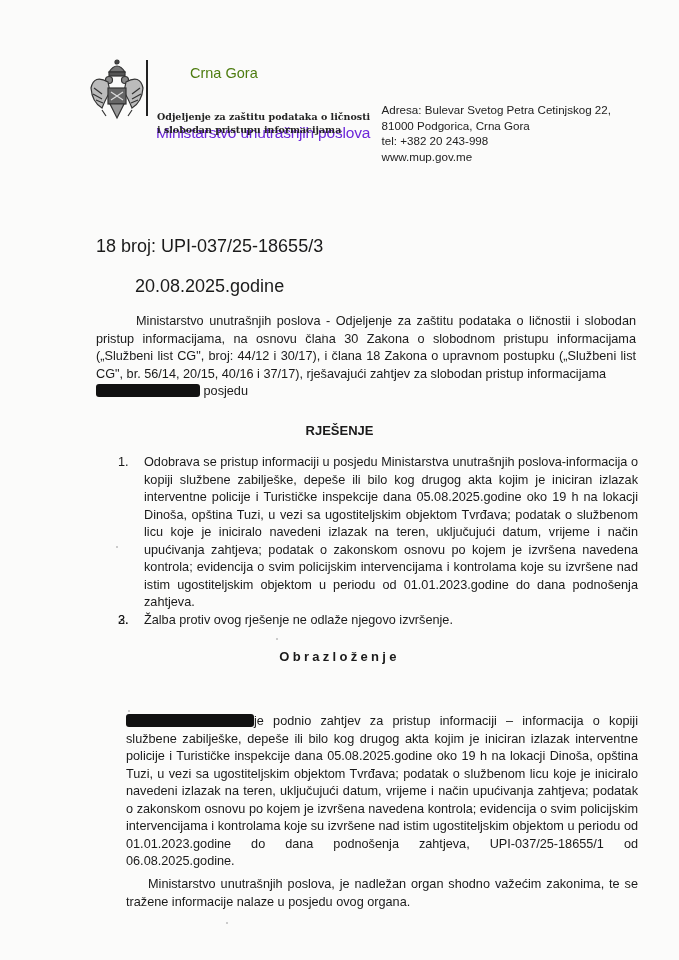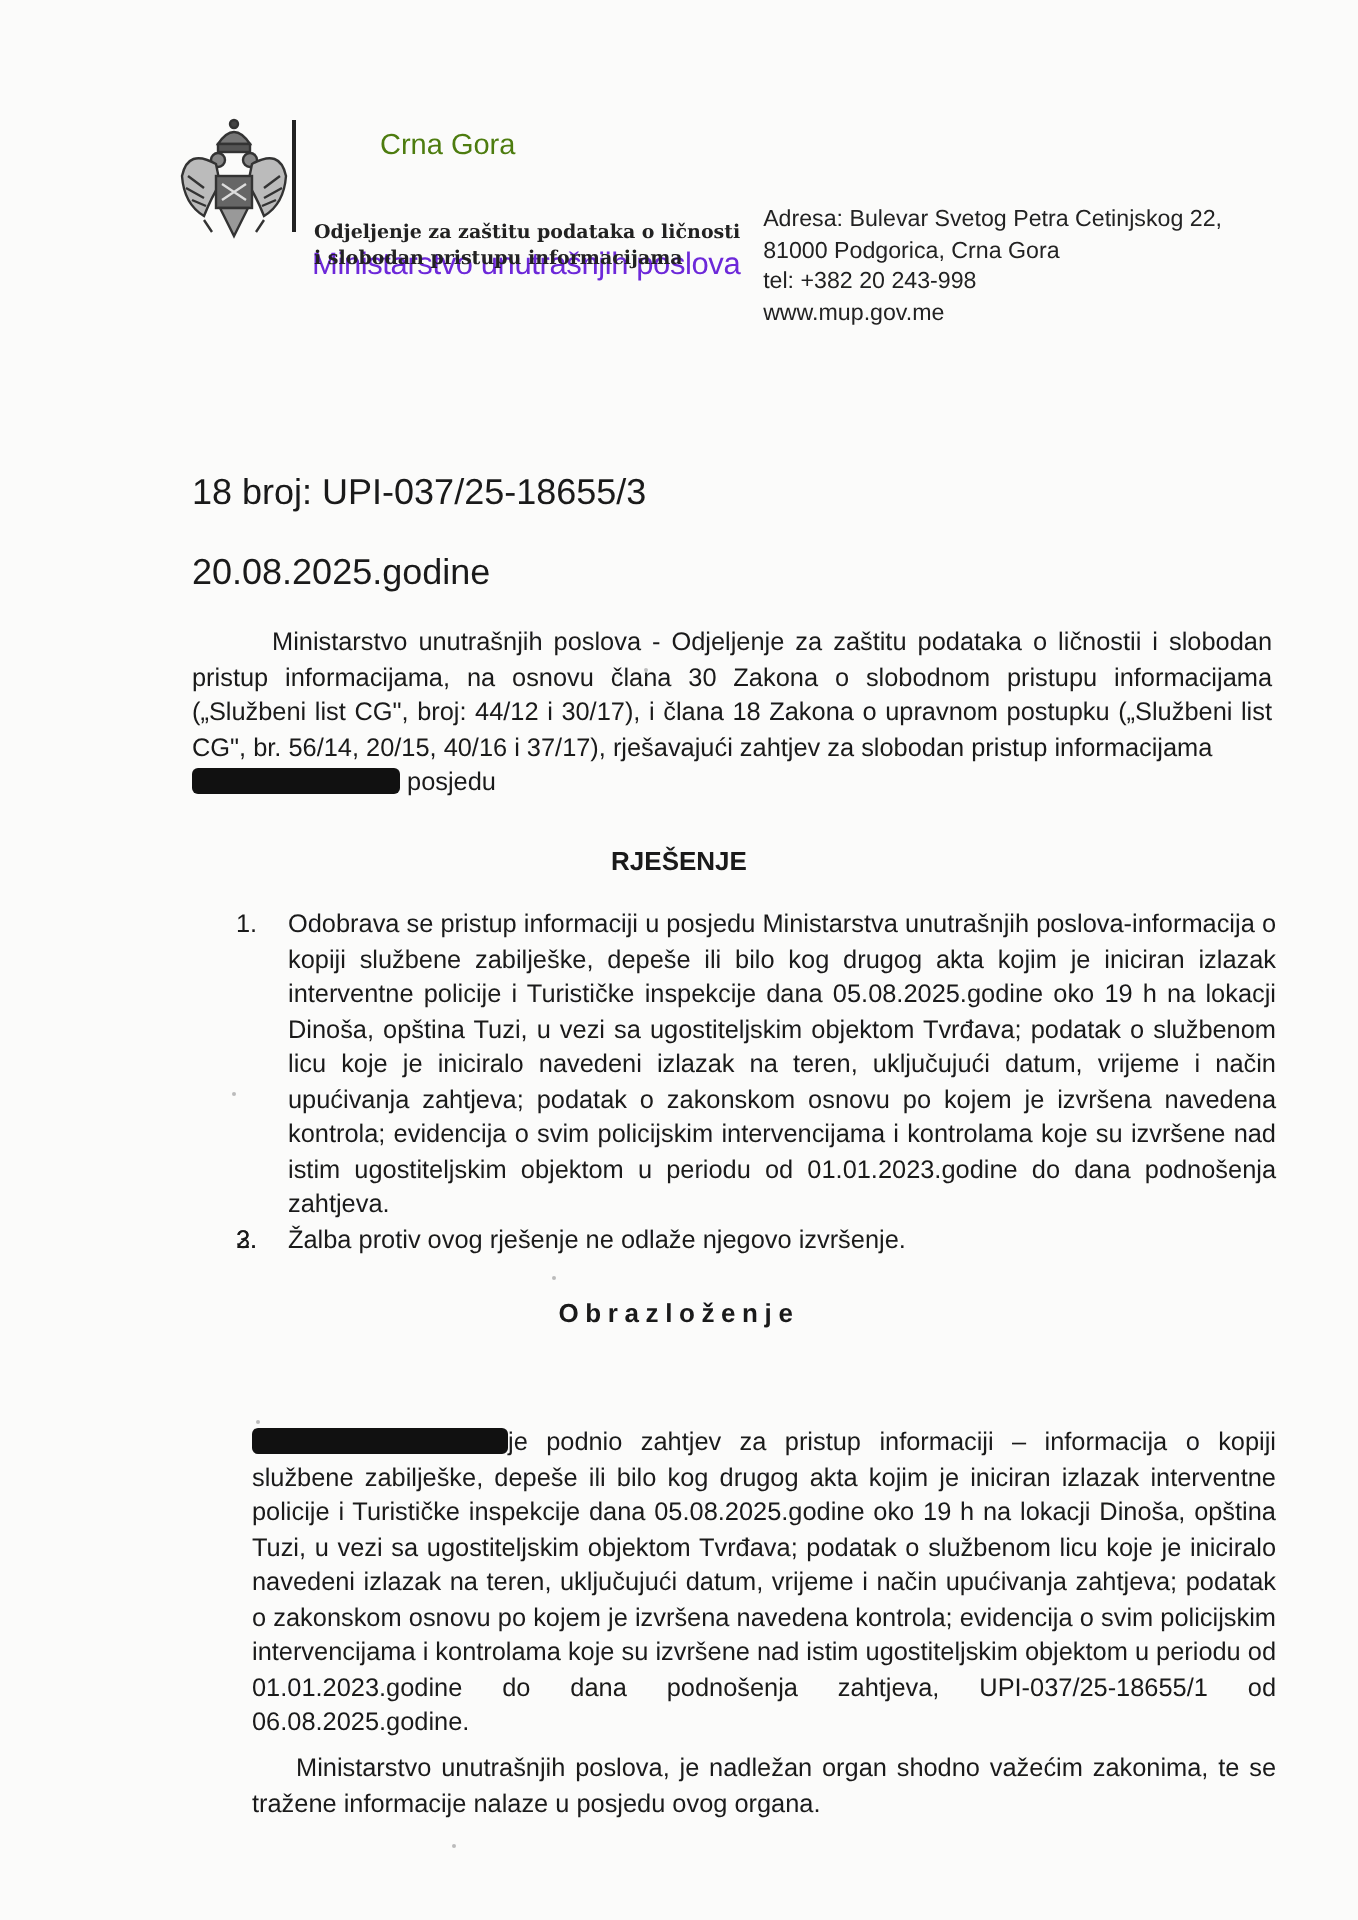--- a/index.html
+++ b/index.html
@@ -61,21 +61,21 @@
 </div>
 
 <div class="abs contact">
   <div>Adresa: Bulevar Svetog Petra Cetinjskog 22,</div>
   <div>81000 Podgorica, Crna Gora</div>
   <div>tel: +382 20 243-998</div>
   <div>www.mup.gov.me</div>
 </div>
 
 <div class="abs meta" style="top:236px;">18 broj: UPI-037/25-18655/3</div>
-<div class="abs meta" style="top:276px;">20.08.2025.godine</div>
+<div class="abs meta" style="top:276px;margin-left:39px;">20.08.2025.godine</div>
 
 <div class="abs para" style="top:313px;">
   <span class="indent"></span><span>Ministarstvo unutrašnjih poslova - Odjeljenje za zaštitu podataka o ličnostii i slobodan pristup informacijama, na osnovu člana 30 Zakona o slobodnom pristupu informacijama („Službeni list CG", broj: 44/12 i 30/17), i člana 18 Zakona o upravnom postupku („Službeni list CG", br. 56/14, 20/15, 40/16 i 37/17), rješavajući zahtjev za slobodan pristup informacijama</span>
   <br>
   <span class="redact" style="width:104px;"></span>
   <span>posjedu</span>
 </div>
 
 <div class="abs heading" style="top:423px;text-align:center;">RJEŠENJE</div>
 

